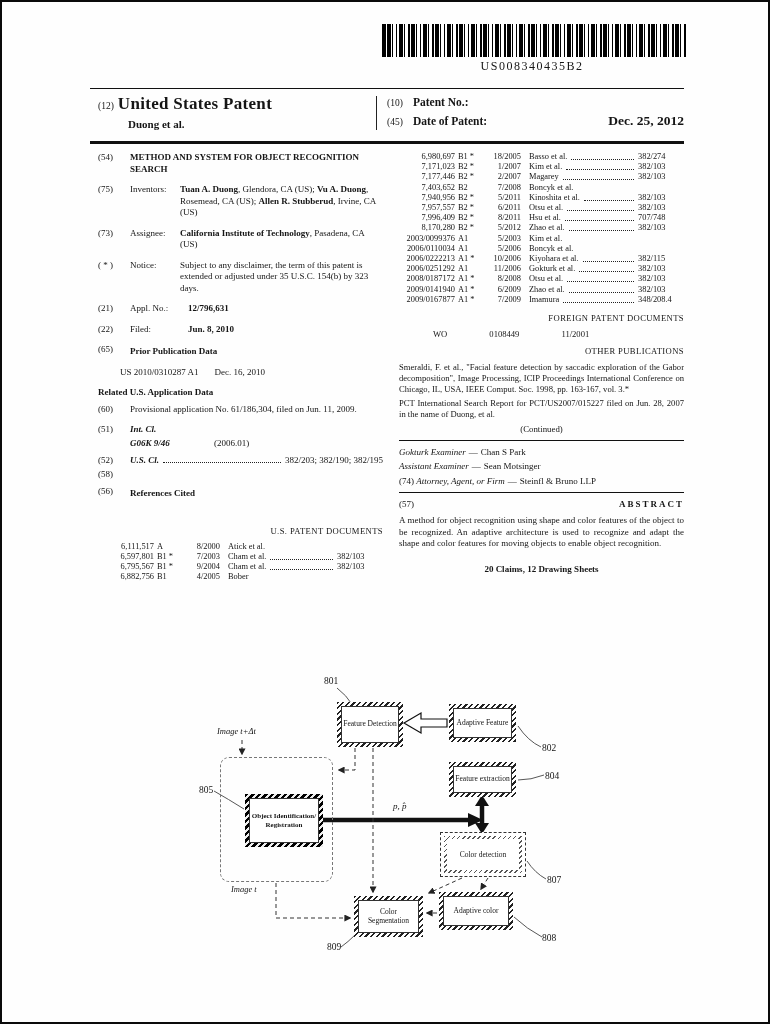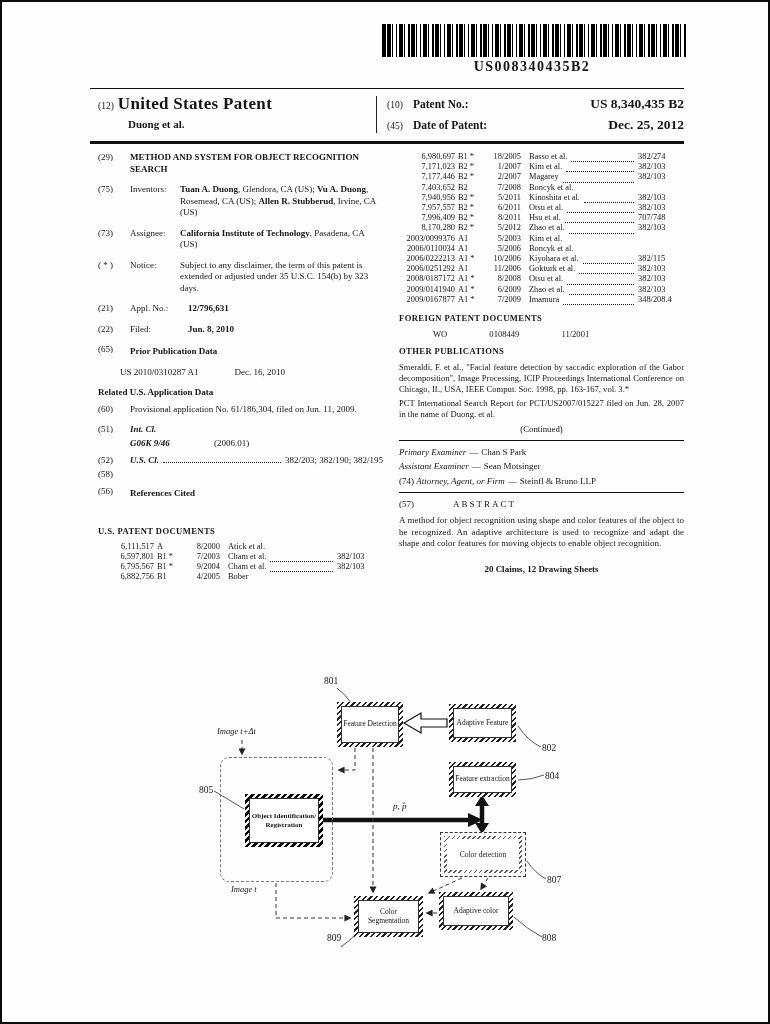--- a/index.html
+++ b/index.html
@@ -12,21 +12,21 @@
   
   #barcode {
     position:absolute; left:380px; top:22px; width:300px; height:33px;
     background:repeating-linear-gradient(90deg,
       #000 0 2px,#fff 2px 3px,#000 3px 7px,#fff 7px 8px,#000 8px 9px,
       #fff 9px 12px,#000 12px 13px,#fff 13px 15px,#000 15px 19px,#fff 19px 20px,
       #000 20px 21px,#fff 21px 24px);
     border-left:2px solid #000; border-right:2px solid #000;
   }
   #barcode-text { position:absolute; left:380px; top:57px; width:300px; text-align:center;
-    font-size:14px; letter-spacing:1.5px;font-weight:bold; }
+    font-size:12px; letter-spacing:1.5px; }
   
   .rule { position:absolute; left:88px; width:594px; background:#111; }
   #rule1 { top:86px; height:1px; }
   #rule2 { top:139px; height:2.5px; }
   #header { position:absolute; left:96px; top:92px; width:586px; display:flex; }
   .h-left { width:278px; }
   .h-num { font-size:9.5px; }
   .h-title { font-size:17px; font-weight:bold; letter-spacing:0.3px; }
   .h-authors { margin:4px 0 0 30px; font-weight:bold; font-size:11px; }
   .h-divider { width:1px; background:#222; margin:2px 10px 0 0; }
@@ -42,41 +42,41 @@
   .field { display:flex; gap:6px; margin-bottom:9px; }
   .fnum { flex:none; width:26px; }
   .fbody { flex:1; }
   .bold { font-weight:bold; }
   .bi { font-weight:bold; font-style:italic; }
   .kv { display:flex; }
   .klabel { flex:none; width:50px; }
   .klabel-w { flex:none; width:58px; }
   .kval { flex:1; }
   .colhead { font-weight:bold; font-size:9px; margin:2px 0 6px; flex:1; }
-  .colhead2 { text-align:left; font-size:8.6px; margin:2px 0 5px; letter-spacing:0.4px;font-weight:bold; }
-  .pubrow { display:flex; gap:36px; padding-left:22px; margin:2px 0 9px; }
+  .colhead2 { text-align:right; font-size:8.6px; margin:2px 0 5px; letter-spacing:0.4px; }
+  .pubrow { display:flex; gap:16px; padding-left:22px; margin:2px 0 9px; }
   .cls-line { display:flex; margin-top:2px; }
   .cls-code { flex:none; width:84px; }
   .dotline { display:flex; align-items:baseline; }
   .leader { flex:1; margin:0 4px; border-bottom:1px dotted #222; height:7px; min-width:6px; }
-  .cit-row { display:flex; align-items:flex-end; font-size:8.4px; line-height:10.2px; }
+  .cit-row { display:flex; align-items:flex-start; font-size:8.4px; line-height:10.2px; }
   .c-num { flex:none; width:56px; text-align:right; }
   .c-kind { flex:none; width:25px; padding-left:3px; }
   .c-date { flex:none; width:38px; text-align:right; }
   .c-name { flex:none; padding-left:8px; }
   .c-cls { flex:none; width:46px; text-align:left; }
   .for-row { display:flex; gap:42px; padding-left:34px; font-size:8.6px; margin-bottom:4px; }
   .pub-p { text-align:justify; font-size:8.6px; line-height:1.25; margin:0 0 4px; }
   .continued { text-align:center; font-size:8.8px; margin:4px 0 5px; }
   .col-rule { border-top:1px solid #111; margin:4px 0 6px; }
   .ex-line { font-size:9px; margin-bottom:3px; }
   .ital { font-style:italic; }
   .ex-sep { margin:0 3px; }
-  .abs-head { display:flex; margin:5px 0 5px;gap:28px; }
-  .abs-title { flex:1; text-align:left; font-weight:normal; letter-spacing:2px; }
+  .abs-head { display:flex; margin:5px 0 5px; }
+  .abs-title { flex:1; text-align:right; font-weight:bold; letter-spacing:2px; }
   .abstract { text-align:justify; }
   .claims { text-align:center; font-weight:bold; margin-top:14px; }
   
   #figure { position:absolute; left:185px; top:668px; width:400px; height:312px; }
   .fig-arrows { position:absolute; left:0; top:0; z-index:0; }
   .dash { fill:none; stroke:#333; stroke-width:1; stroke-dasharray:4 3; }
   .leaderline { fill:none; stroke:#444; stroke-width:0.9; }
   .hatch { position:absolute; box-sizing:border-box; padding:4px; z-index:2;
     background:repeating-linear-gradient(135deg,#222 0 1.6px,#fff 1.6px 4px); }
   .hatch > .inner { background:#fff; width:100%; height:100%; box-sizing:border-box;
@@ -113,38 +113,37 @@
         <span class="h-num">(12)</span>
         <span class="h-title">United States Patent</span>
       </div>
       <div class="h-authors">Duong et al.</div>
     </div>
     <div class="h-divider"></div>
     <div class="h-right">
       <div class="h-row">
         <span class="h-num">(10)</span>
         <span class="h-label">Patent No.:</span>
-        <span class="h-value">US 8,340,435 B2</span>
       </div>
       <div class="h-row">
         <span class="h-num">(45)</span>
         <span class="h-label">Date of Patent:</span>
         <span class="h-value">Dec. 25, 2012</span>
       </div>
     </div>
   </div>
 
   <div id="rule2" class="rule"></div>
 
   <div id="body">
 
     <div class="col">
 
       <div class="field">
-        <span class="fnum">(29)</span>
+        <span class="fnum">(54)</span>
         <div class="fbody bold">METHOD AND SYSTEM FOR OBJECT RECOGNITION SEARCH</div>
       </div>
 
       <div class="field">
         <span class="fnum">(75)</span>
         <div class="fbody">
           <div class="kv">
             <span class="klabel">Inventors:</span>
             <span class="kval"><span class="inv"><b>Tuan A. Duong</b><span>, Glendora, CA (US); </span></span><span class="inv"><b>Vu A. Duong</b><span>, Rosemead, CA (US); </span></span><span class="inv"><b>Allen R. Stubberud</b><span>, Irvine, CA (US)</span></span></span>
           </div>
@@ -434,21 +433,21 @@
           <p class="pub-p">Smeraldi, F. et al., "Facial feature detection by saccadic exploration of the Gabor decomposition", Image Processing, ICIP Proceedings International Conference on Chicago, IL, USA, IEEE Comput. Soc. 1998, pp. 163-167, vol. 3.*</p>
 
           <p class="pub-p">PCT International Search Report for PCT/US2007/015227 filed on Jun. 28, 2007 in the name of Duong, et al.</p>
 
         </div>
       <div class="continued">(Continued)</div>
 
       <div class="col-rule"></div>
 
       <div class="ex-line">
-        <span class="ital">Primary Examiner</span><span class="ex-sep">—</span><span>Chan S Park</span>
+        <span class="ital">Gokturk Examiner</span><span class="ex-sep">—</span><span>Chan S Park</span>
       </div>
       <div class="ex-line">
         <span class="ital">Assistant Examiner</span><span class="ex-sep">—</span><span>Sean Motsinger</span>
       </div>
       <div class="ex-line">
         <span>(74)</span>
         <span class="ital">Attorney, Agent, or Firm</span><span class="ex-sep">—</span><span>Steinfl &amp; Bruno LLP</span>
       </div>
 
       <div class="col-rule"></div>
@@ -522,20 +521,20 @@
     <div class="hatch" style="left:252px;top:222px;width:74px;height:38px">
       <div class="inner">Adaptive color</div>
     </div>
 
     <span class="fig-ref" style="left:137px;top:6px">801</span>
     <span class="fig-ref" style="left:355px;top:73px">802</span>
     <span class="fig-ref" style="left:358px;top:101px">804</span>
     <span class="fig-ref" style="left:12px;top:115px">805</span>
     <span class="fig-ref" style="left:360px;top:205px">807</span>
     <span class="fig-ref" style="left:355px;top:263px">808</span>
-    <span class="fig-ref" style="left:140px;top:263px">809</span>
+    <span class="fig-ref" style="left:140px;top:272px">809</span>
 
     <span class="fig-text" style="left:30px;top:56px">Image t+Δt</span>
     <span class="fig-text" style="left:44px;top:214px">Image t</span>
     <span class="fig-math" style="left:206px;top:131px">p, p̂</span>
   </div>
 
 </div>
 
 </body></html>

